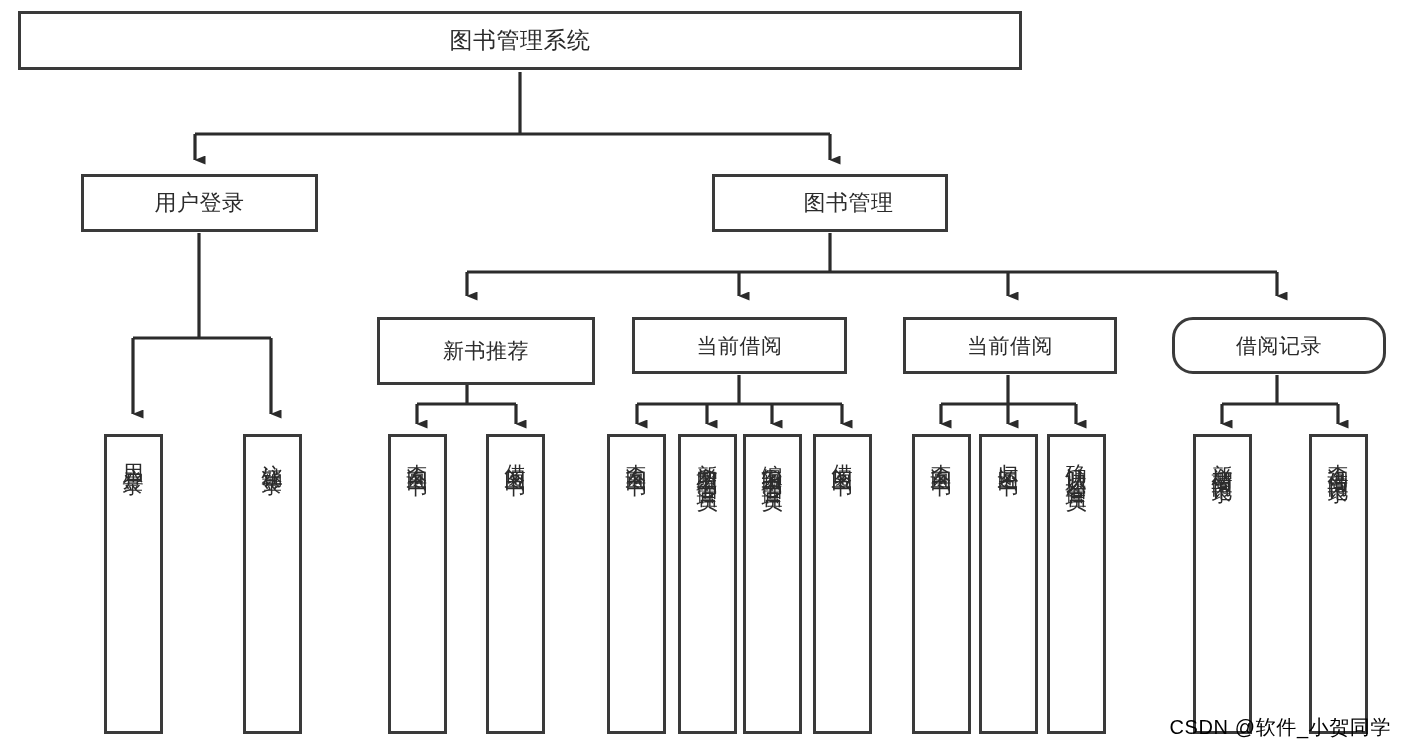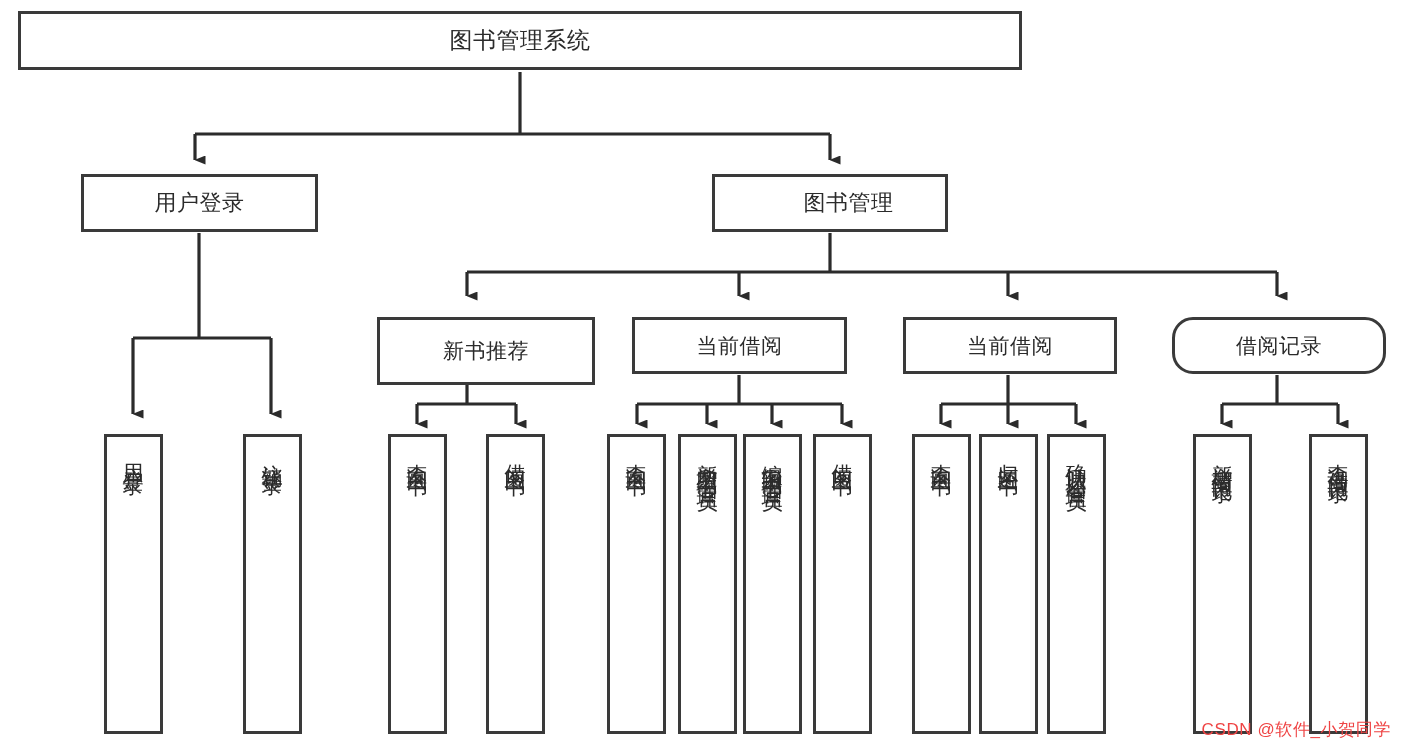--- a/index.html
+++ b/index.html
@@ -59,22 +59,22 @@
   .node.leaf .label {
     writing-mode: vertical-rl;
     text-orientation: upright;
     letter-spacing: 4px;
     line-height: 1.0;
   }
   #watermark {
     position: absolute;
     right: 14px;
     bottom: 6px;
-    font-size: 17px;
-    color: #ef4444;
+    font-size: 20px;
+    color: #000000;
     letter-spacing: 0.6px;
     z-index: 5;
     white-space: nowrap;
   }
 </style>
 </head>
 <body>
 
 <div id="diagram-root">
 

